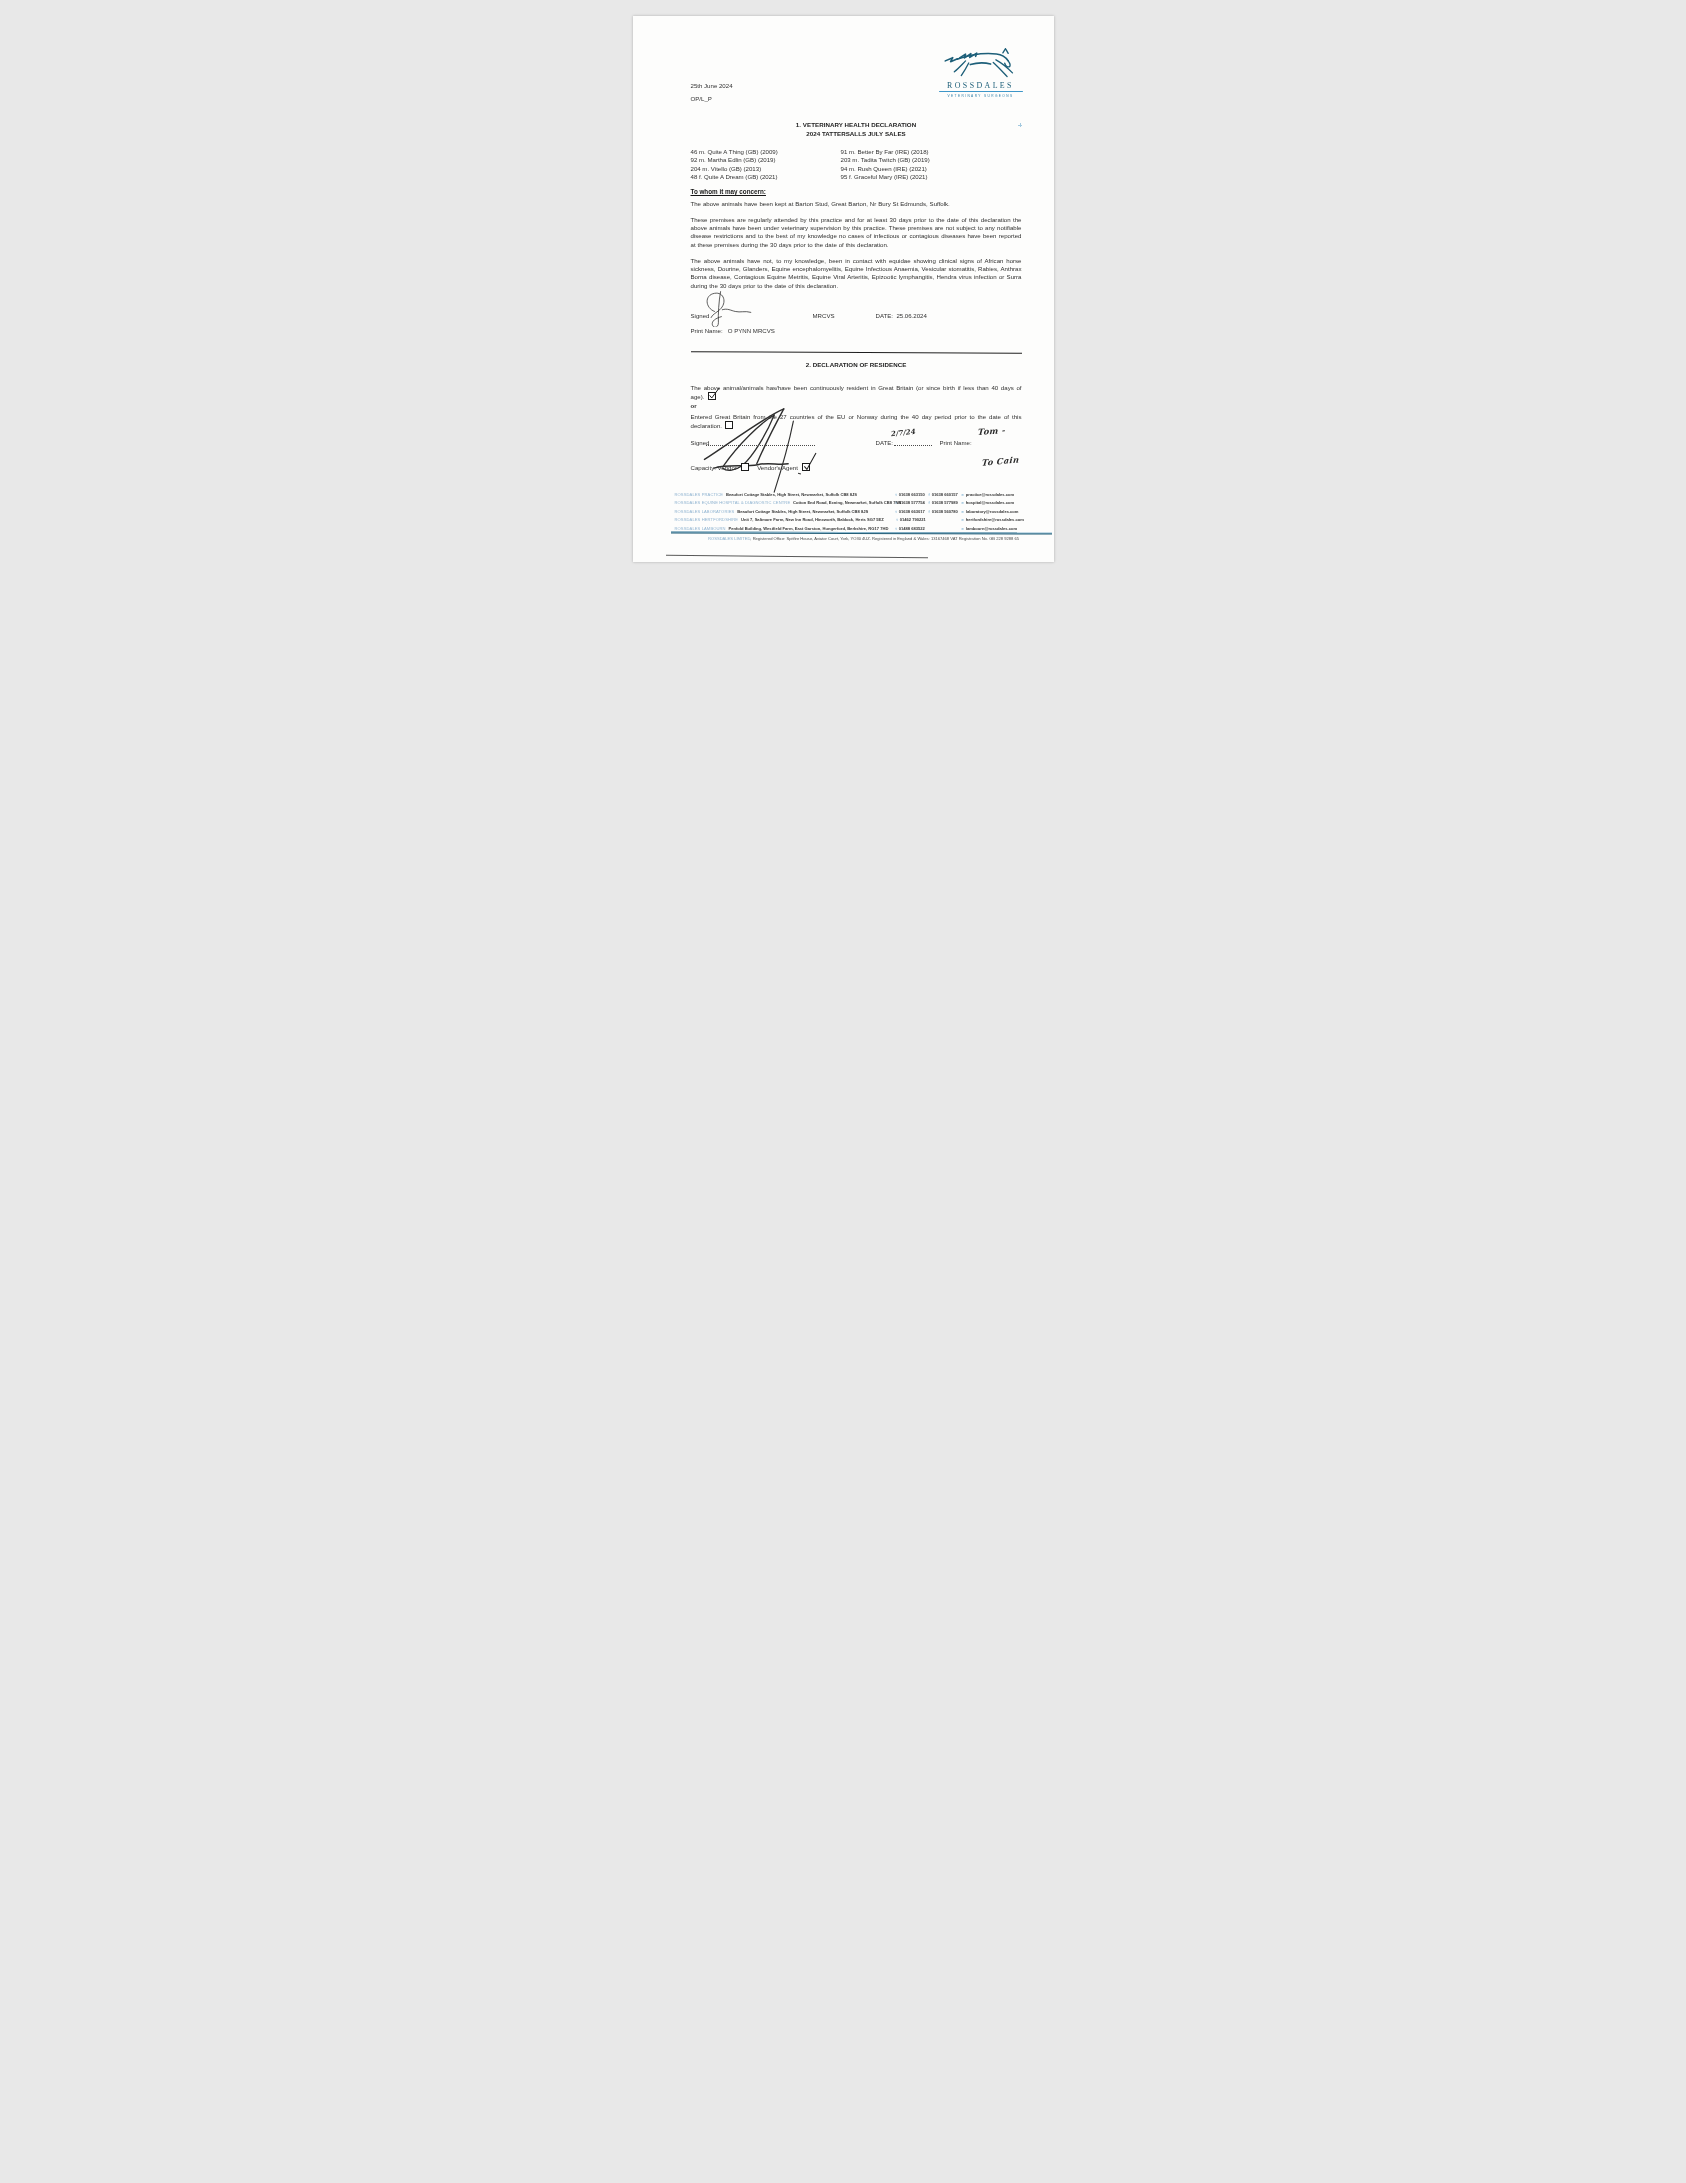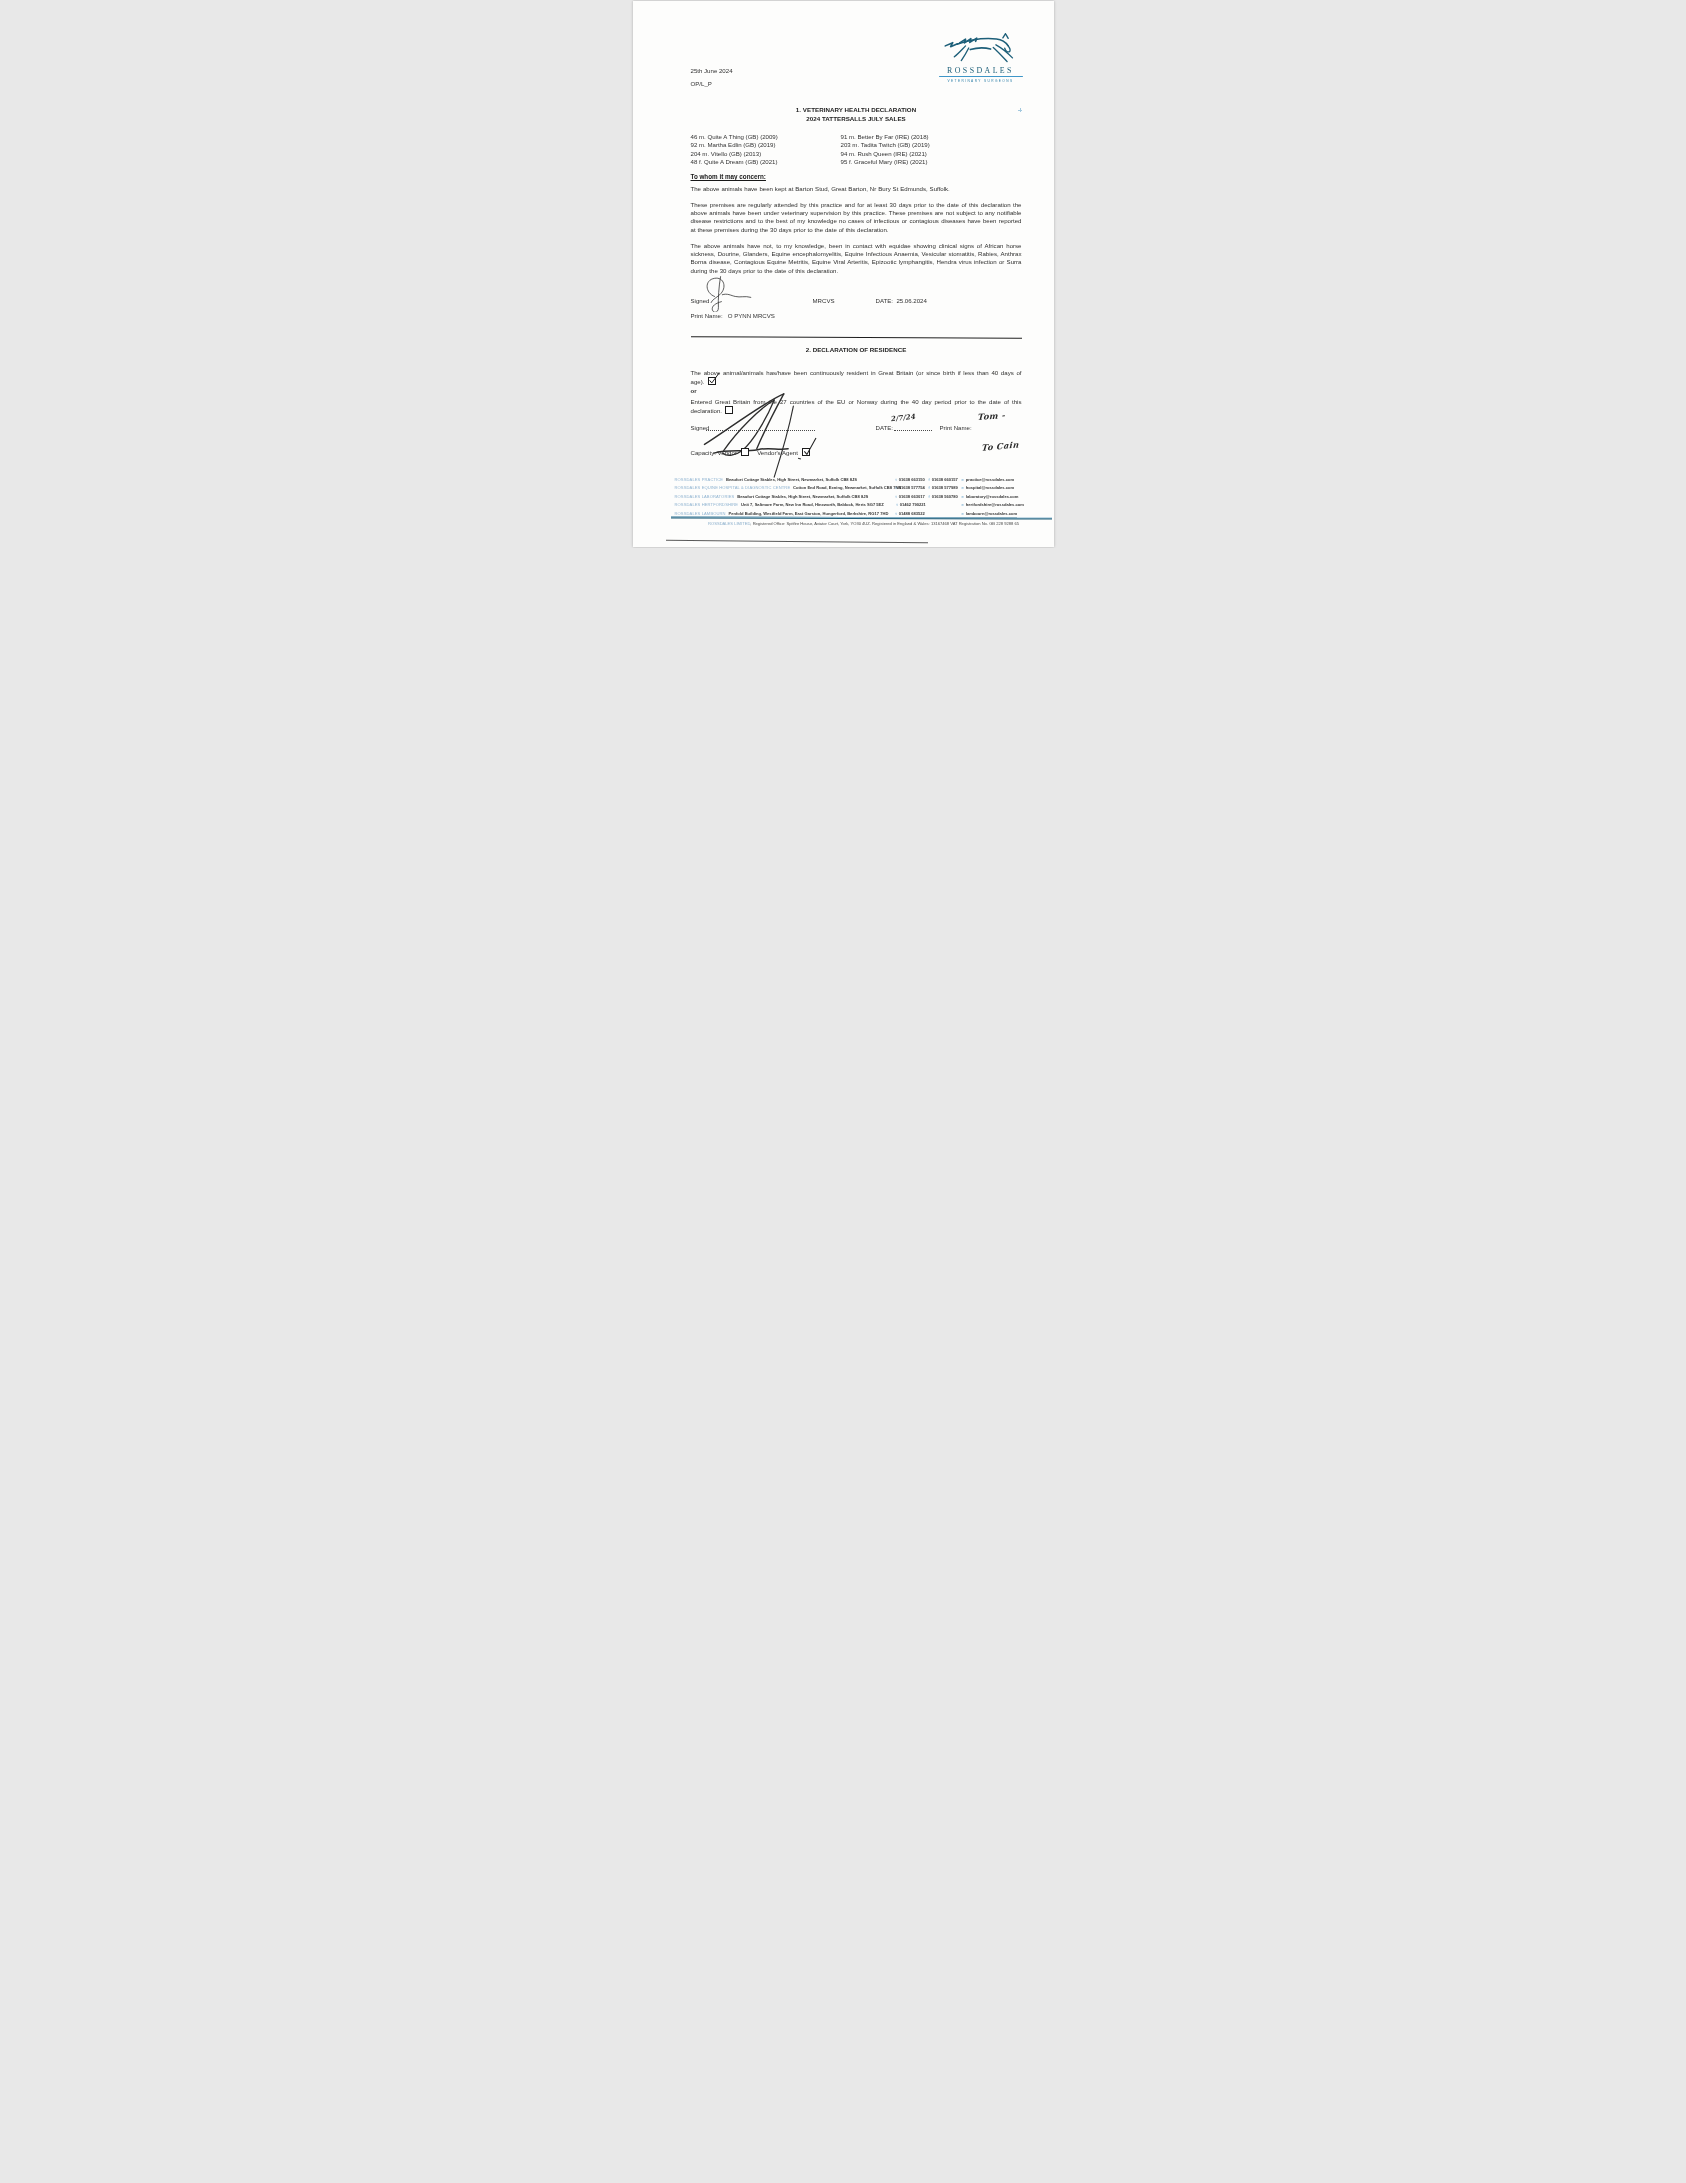--- a/index.html
+++ b/index.html
@@ -1,16 +1,16 @@
 <!DOCTYPE html>
 <html style="font-size:7px"><head>
 <meta charset="utf-8">
 <style>
   html,body{margin:0;padding:0;background:#e8e8e8;}
-  .page{position:relative;width:421px;height:546px;margin:1px auto;background:#fdfdfc;
+  .page{position:relative;width:421px;height:546px;margin:16px auto;background:#fdfdfc;
         font-family:"Liberation Sans",sans-serif;color:#2f2f2f;overflow:hidden;
         box-shadow:0 0 2.6px rgba(0,0,0,.25);}
   .abs{position:absolute;}
   .body-text{font-size:6.1px;line-height:8.2px;color:#30302f;word-spacing:0.2px;}
   .para{left:58px;width:331px;text-align:justify;}
   .doc-title{left:58px;width:331px;text-align:center;font-weight:700;font-size:6.2px;
              line-height:8.5px;color:#1d1d1d;letter-spacing:0.04px;}
   .animal-col{line-height:8.4px;font-size:6.1px;color:#333;}
   .salutation{font-weight:700;font-size:6.3px;text-decoration:underline;color:#171717;}
   .label{font-size:6.1px;color:#333;}

